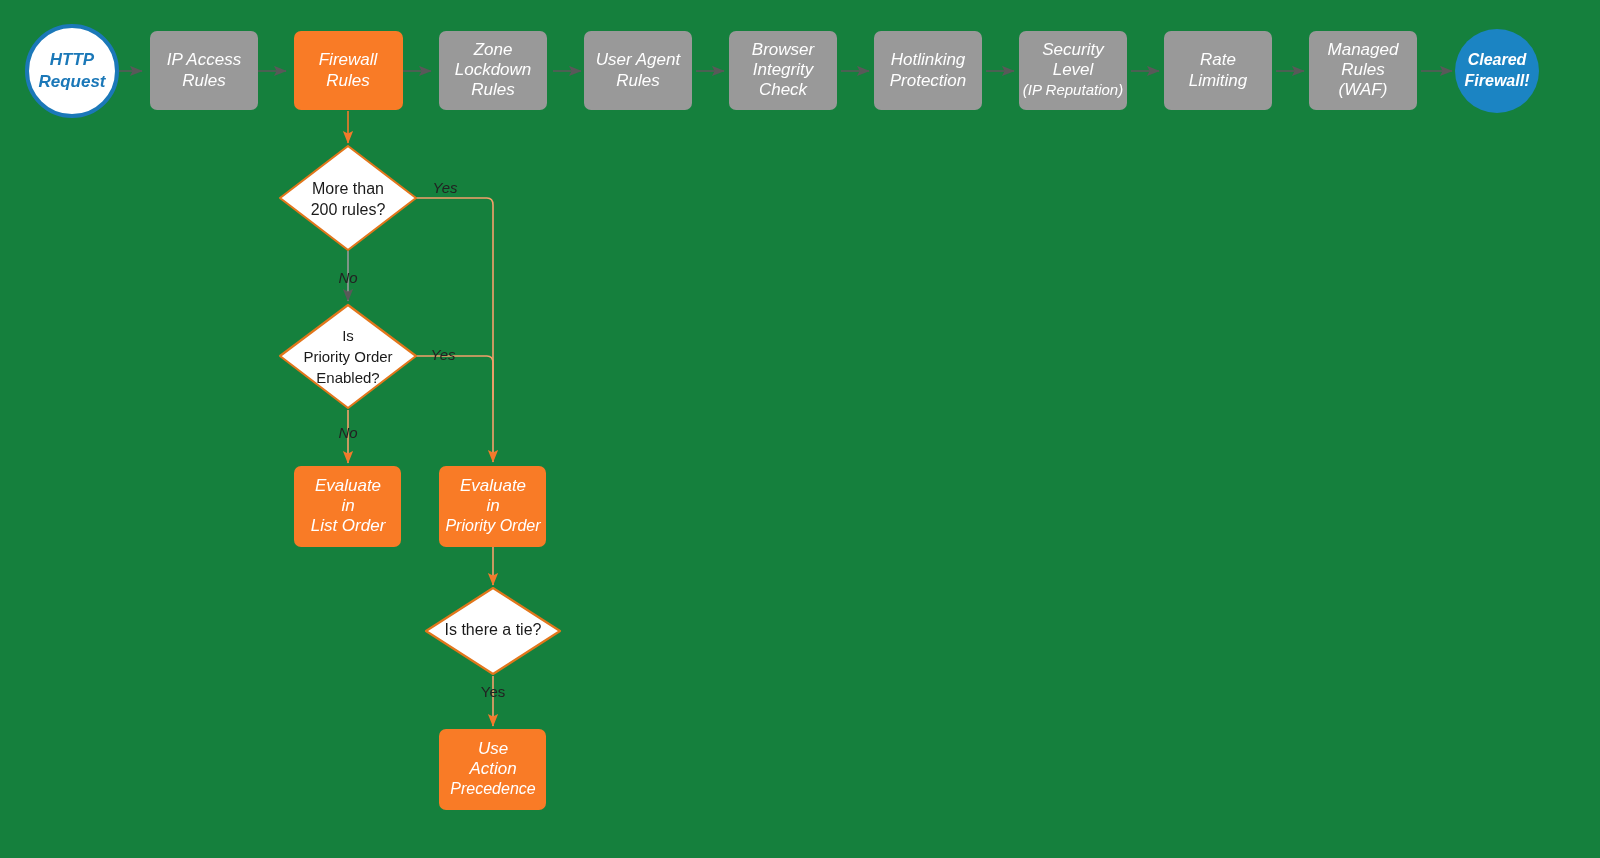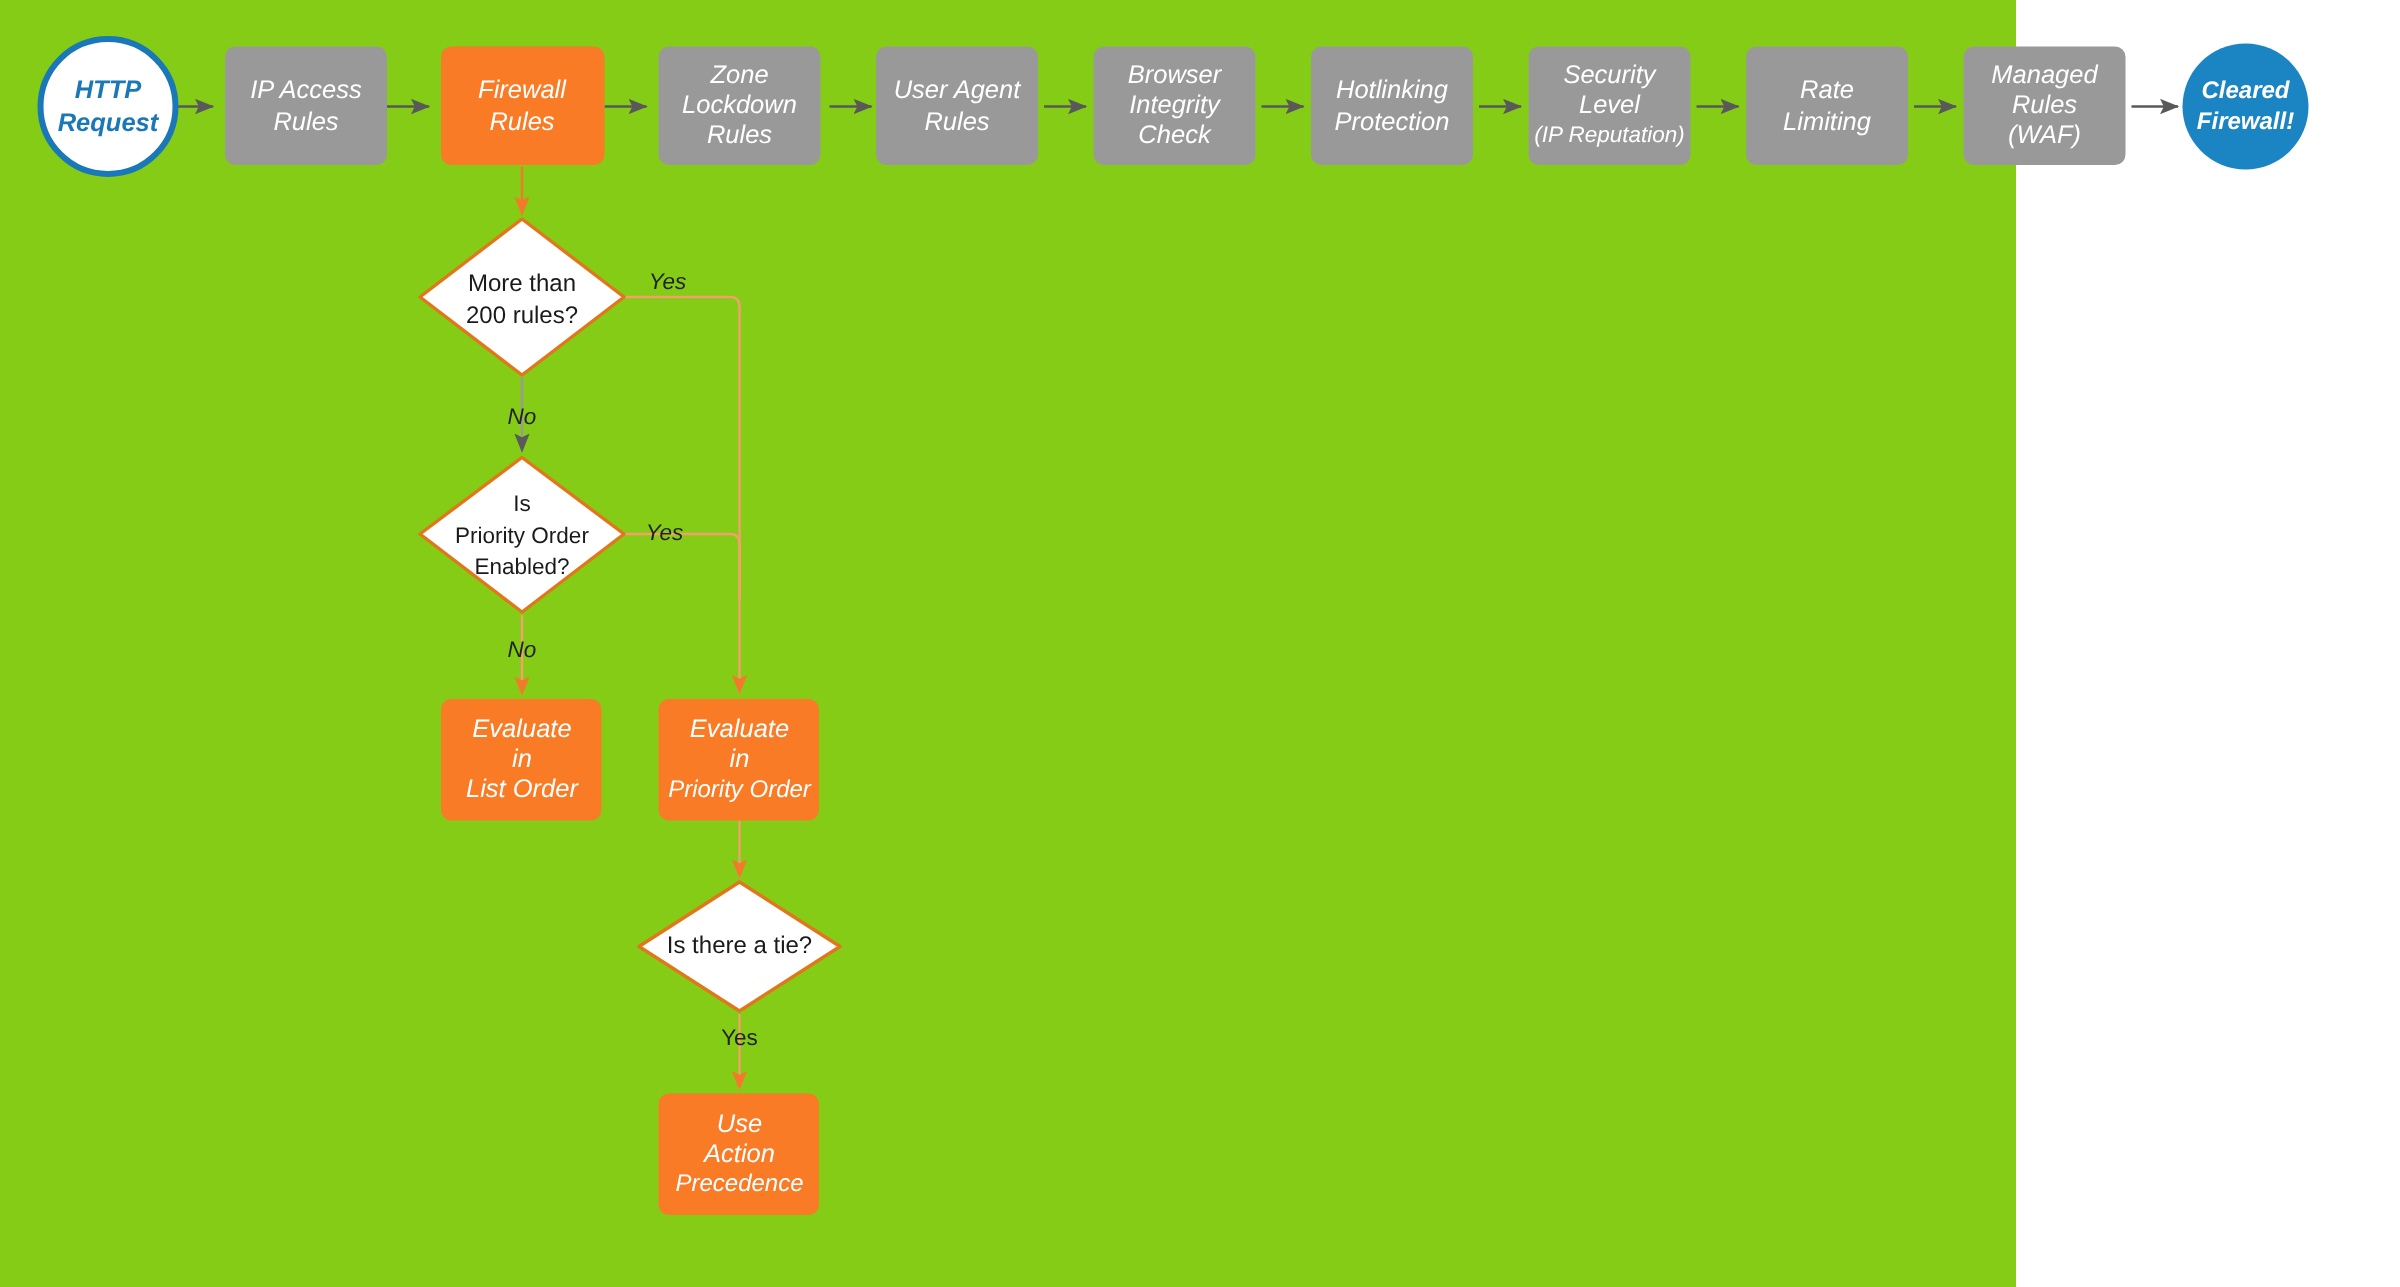--- a/index.html
+++ b/index.html
@@ -8,23 +8,23 @@
     background: #ffffff;
   }
   body {
     width: 1600px;
     height: 858px;
     overflow: hidden;
     font-family: "Liberation Sans", sans-serif;
   }
   #canvas {
     position: relative;
-    width: 1344px;
+    width: 1600px;
     height: 858px;
-    background: #84cc16;
+    background: #15803d;
   }
   svg.flow {
     position: absolute;
     top: 0;
     left: 0;
     width: 1600px;
     height: 858px;
   }
   .node-text {
     font-family: "Liberation Sans", sans-serif;

